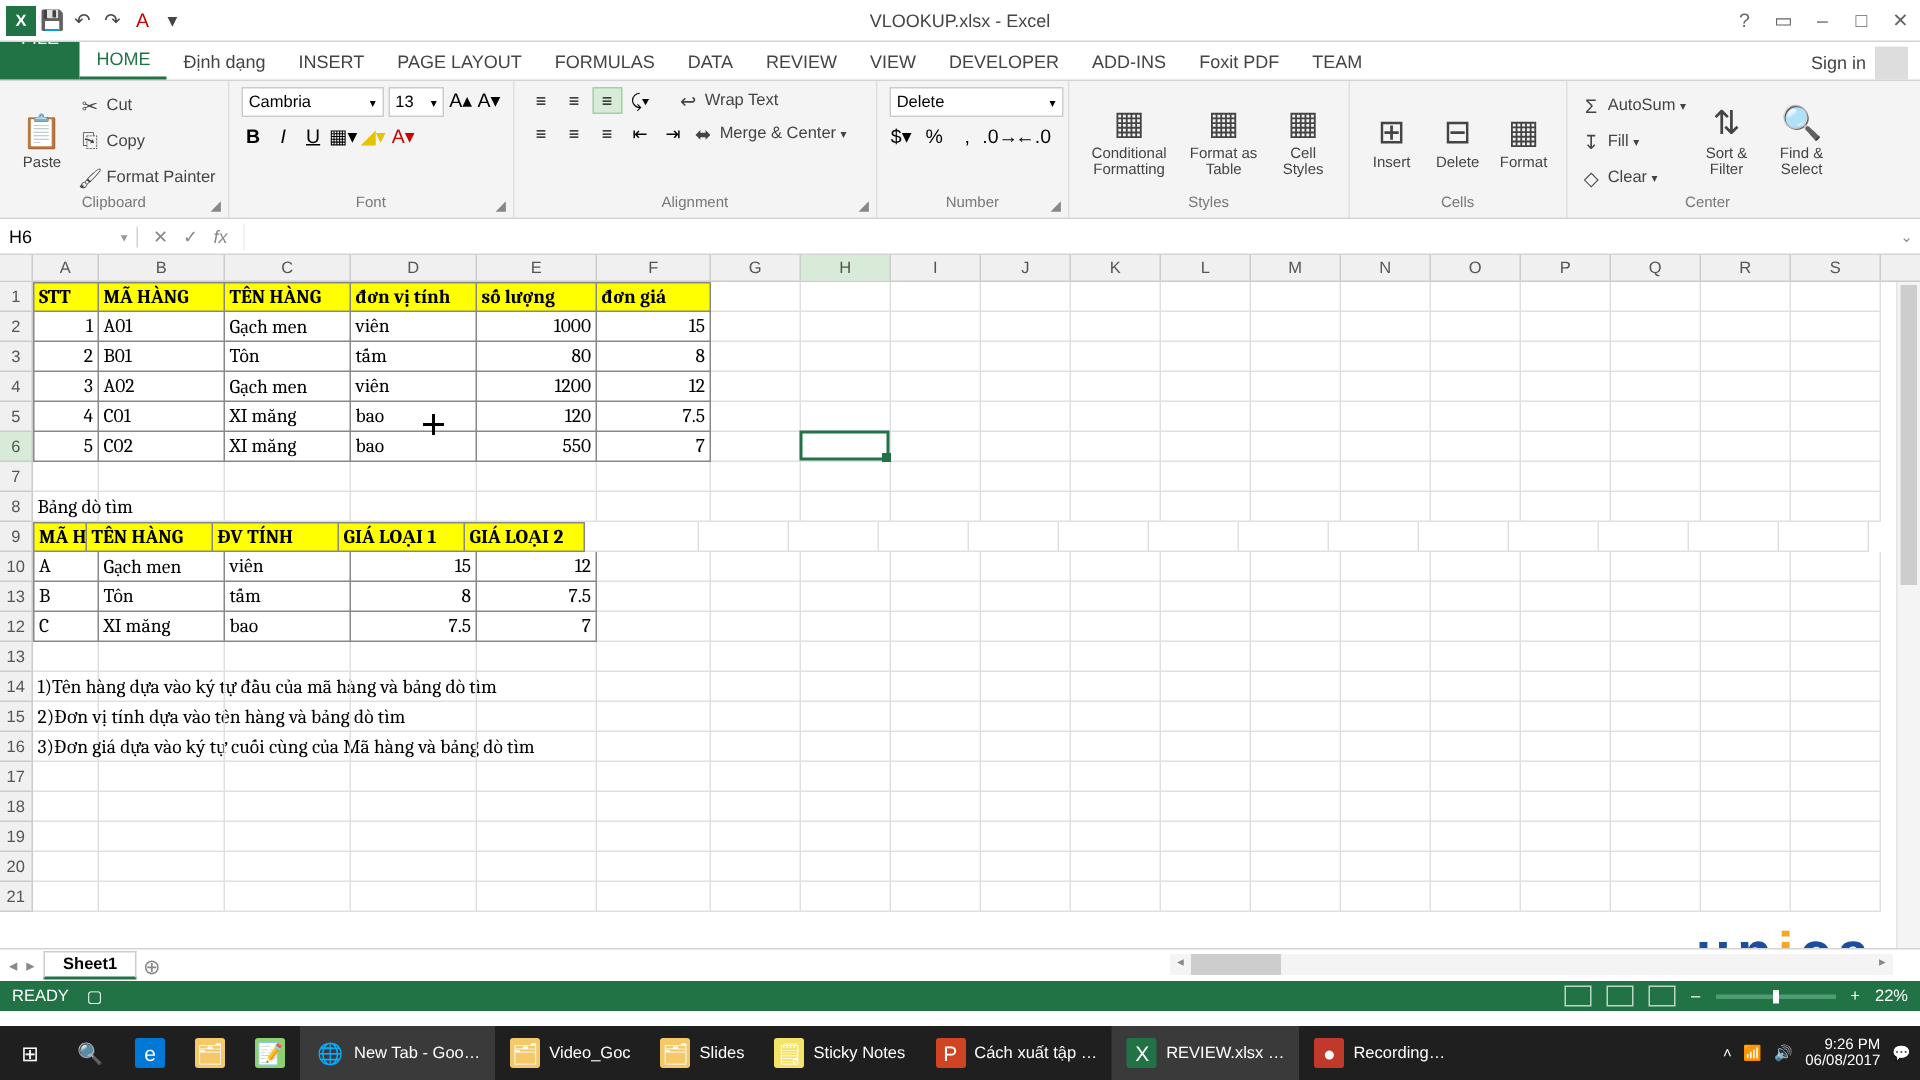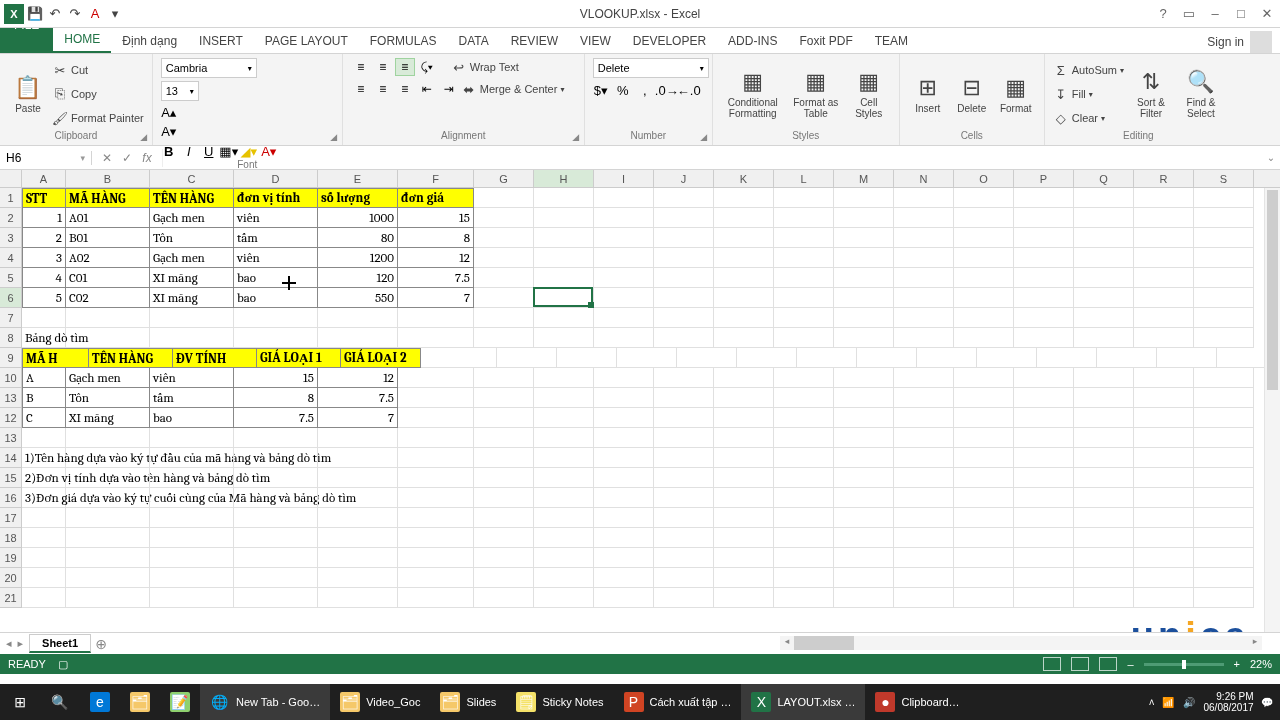--- a/index.html
+++ b/index.html
@@ -164,21 +164,21 @@
             <span>Format Painter</span>
           </div>
       </div>
     </div>
     <div class="group-label">Clipboard</div>
     <div class="dlg-launch">◢</div>
   </div>
 
   <div class="group" style="width:190px;">
     <div class="group-body" style="flex-direction:column; gap:4px;">
-      <div style="display:flex; gap:3px;flex-direction:column;">
+      <div style="display:flex; gap:3px;">
         <div class="combo" style="width:96px;">
             <span>Cambria</span>
             <span style="font-size:8px;">▾</span>
           </div>
         <div class="combo" style="width:38px;">
             <span>13</span>
             <span style="font-size:8px;">▾</span>
           </div>
         <div class="ico-s">A▴</div>
         <div class="ico-s">A▾</div>
@@ -307,21 +307,21 @@
       </div>
       <div class="btn-big" style="width:46px;">
           <span class="ico">⇅</span>
           <span style="text-align:center;line-height:11px;">Sort &amp; Filter</span>
         </div>
       <div class="btn-big" style="width:46px;">
           <span class="ico">🔍</span>
           <span style="text-align:center;line-height:11px;">Find &amp; Select</span>
         </div>
     </div>
-    <div class="group-label">Editing</div>
+    <div class="group-label">Center</div>
   </div>
   <div class="ribbon-collapse">˄</div>
 </div>
 
 <div class="fxrow">
   <div class="namebox">
       <span>H6</span>
       <span class="dd">▾</span>
     </div>
   <div class="fx-btns">
@@ -545,21 +545,21 @@
           <div class="cell" style="width: 60px;"></div>
           <div class="cell" style="width: 60px;"></div>
           <div class="cell" style="width: 60px;"></div>
           <div class="cell" style="width: 60px;"></div>
           <div class="cell" style="width: 60px;"></div>
           <div class="cell" style="width: 60px;"></div>
           <div class="cell" style="width: 60px;"></div>
           <div class="cell" style="width: 60px;"></div>
         </div>
         <div class="cellrow">
-          <div class="cell hdr-cell" style="width: 67px;">MÃ H</div>
+          <div class="cell hdr-cell" style="width: 36px;">MÃ H</div>
           <div class="cell hdr-cell" style="width: 84px;">TÊN HÀNG</div>
           <div class="cell hdr-cell" style="width: 84px;">ĐV TÍNH</div>
           <div class="cell hdr-cell" style="width: 84px;">GIÁ LOẠI 1</div>
           <div class="cell hdr-cell" style="width: 80px;">GIÁ LOẠI 2</div>
           <div class="cell" style="width: 76px;"></div>
           <div class="cell" style="width: 60px;"></div>
           <div class="cell" style="width: 60px;"></div>
           <div class="cell" style="width: 60px;"></div>
           <div class="cell" style="width: 60px;"></div>
           <div class="cell" style="width: 60px;"></div>
@@ -897,25 +897,25 @@
   <div class="tb-item">
       <div class="tb-ico" style="background:#f5e269;">🗒</div>
       <span>Sticky Notes</span>
     </div>
   <div class="tb-item">
       <div class="tb-ico" style="background:#d04423;">P</div>
       <span>Cách xuất tập …</span>
     </div>
   <div class="tb-item active">
       <div class="tb-ico" style="background:#217346;">X</div>
-      <span>LAYOUT.xlsx …</span>
+      <span>REVIEW.xlsx …</span>
     </div>
   <div class="tb-item">
       <div class="tb-ico" style="background:#c0392b;">●</div>
-      <span>Clipboard…</span>
+      <span>Recording…</span>
     </div>
   <div class="tb-right">
     <span>˄</span>
     <span>📶</span>
     <span>🔊</span>
     <div>
         <div>9:26 PM</div>
         <div>06/08/2017</div>
       </div>
     <span>💬</span>

